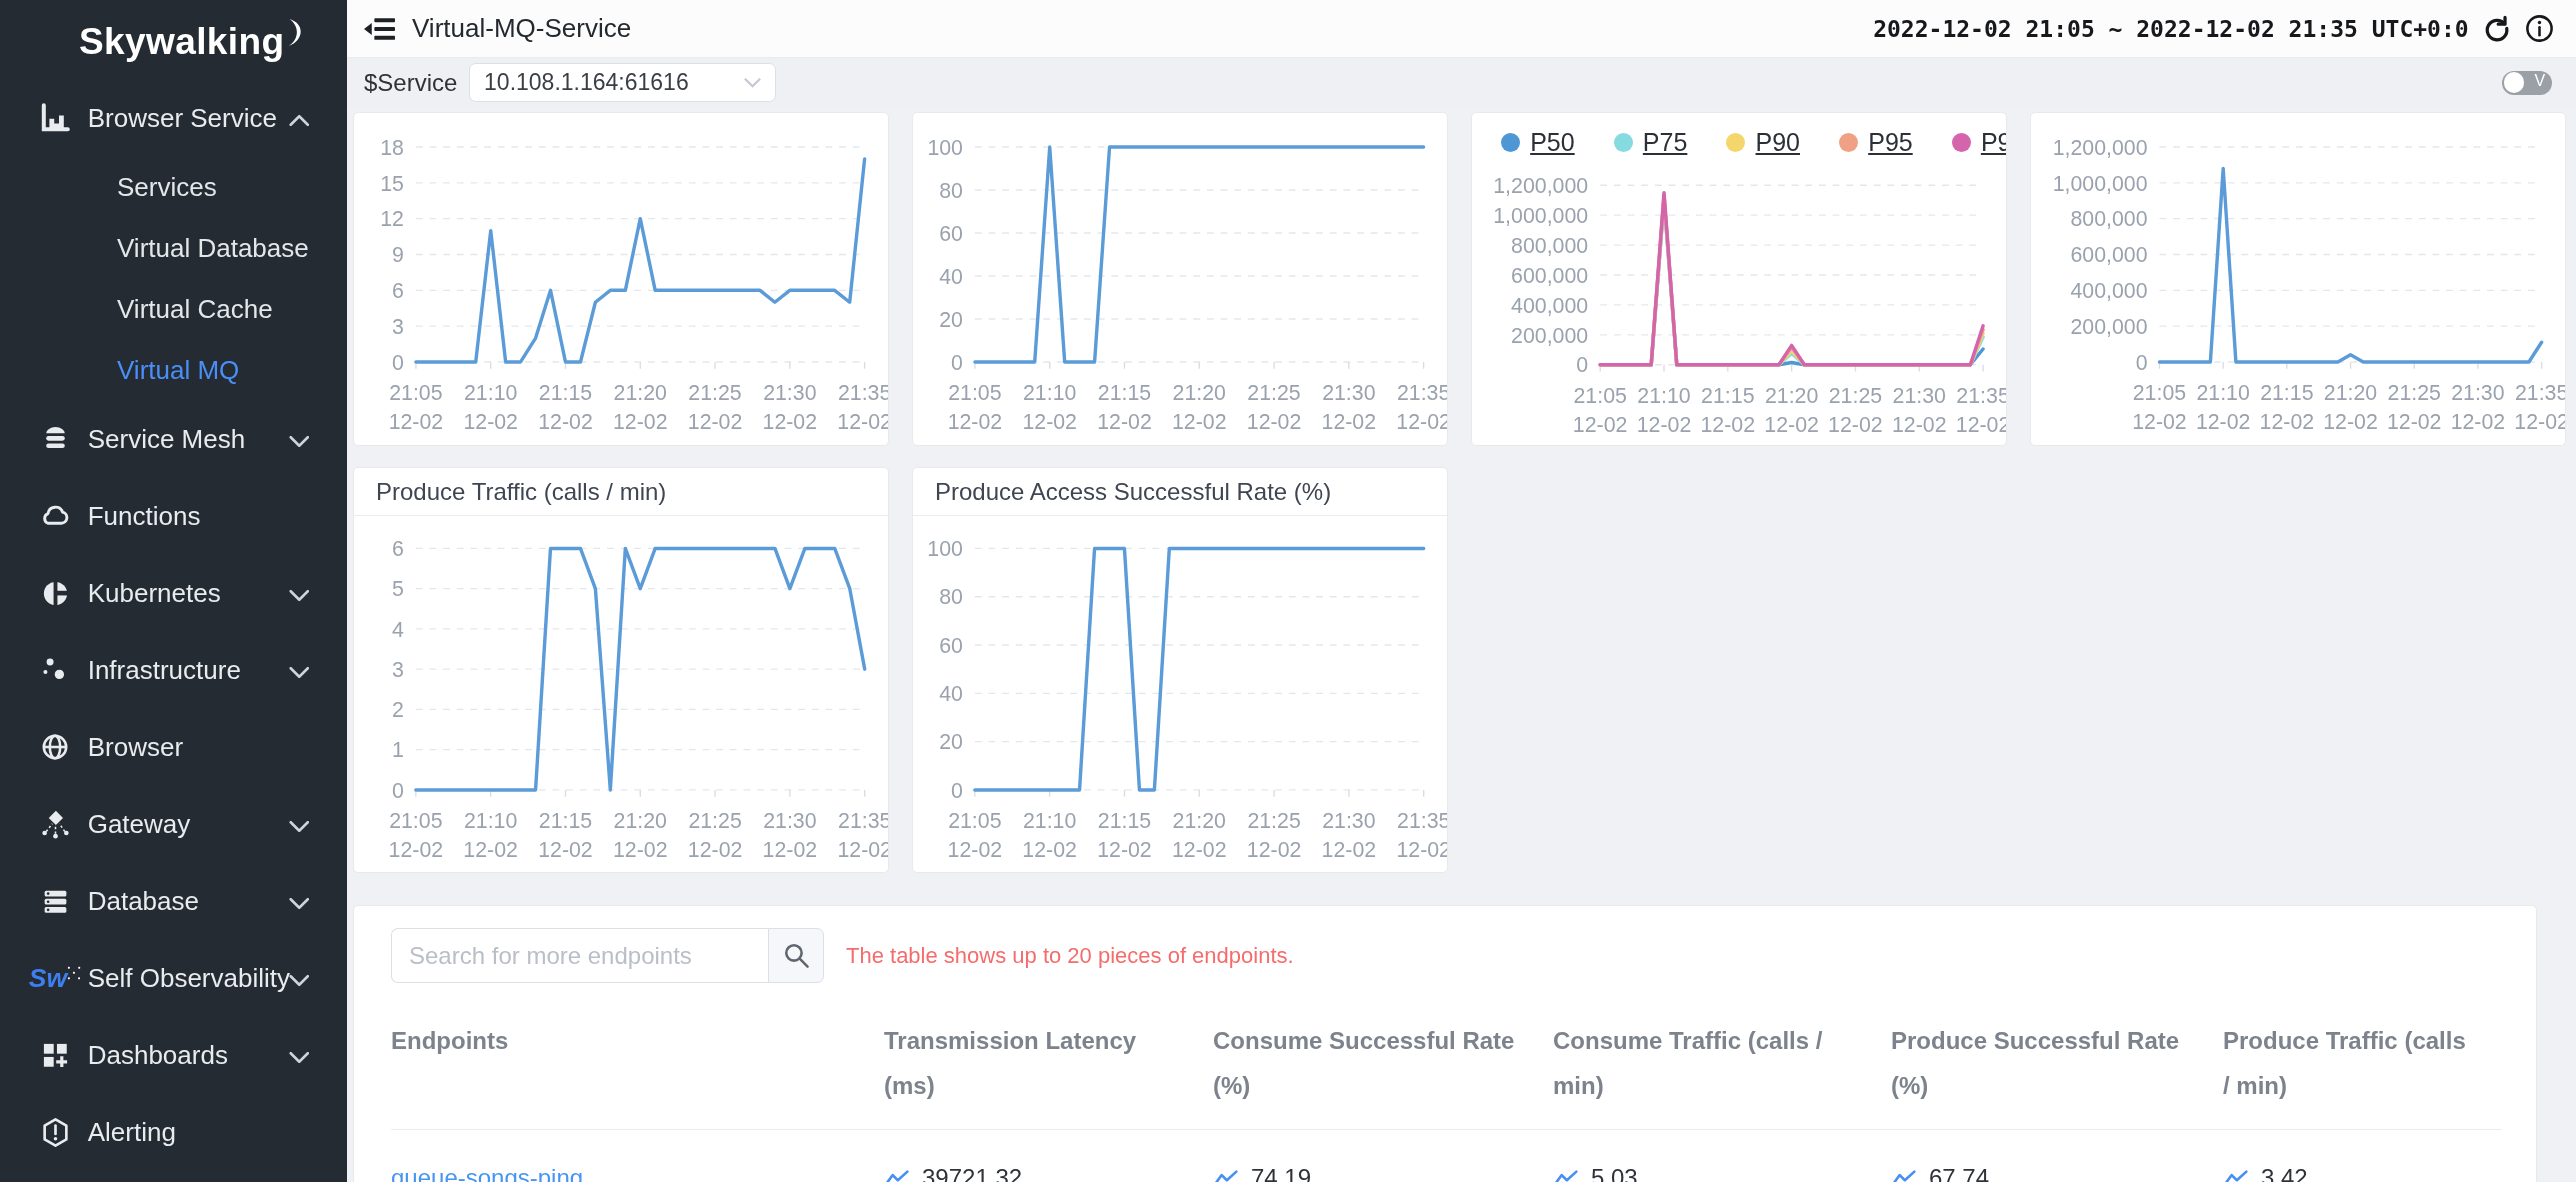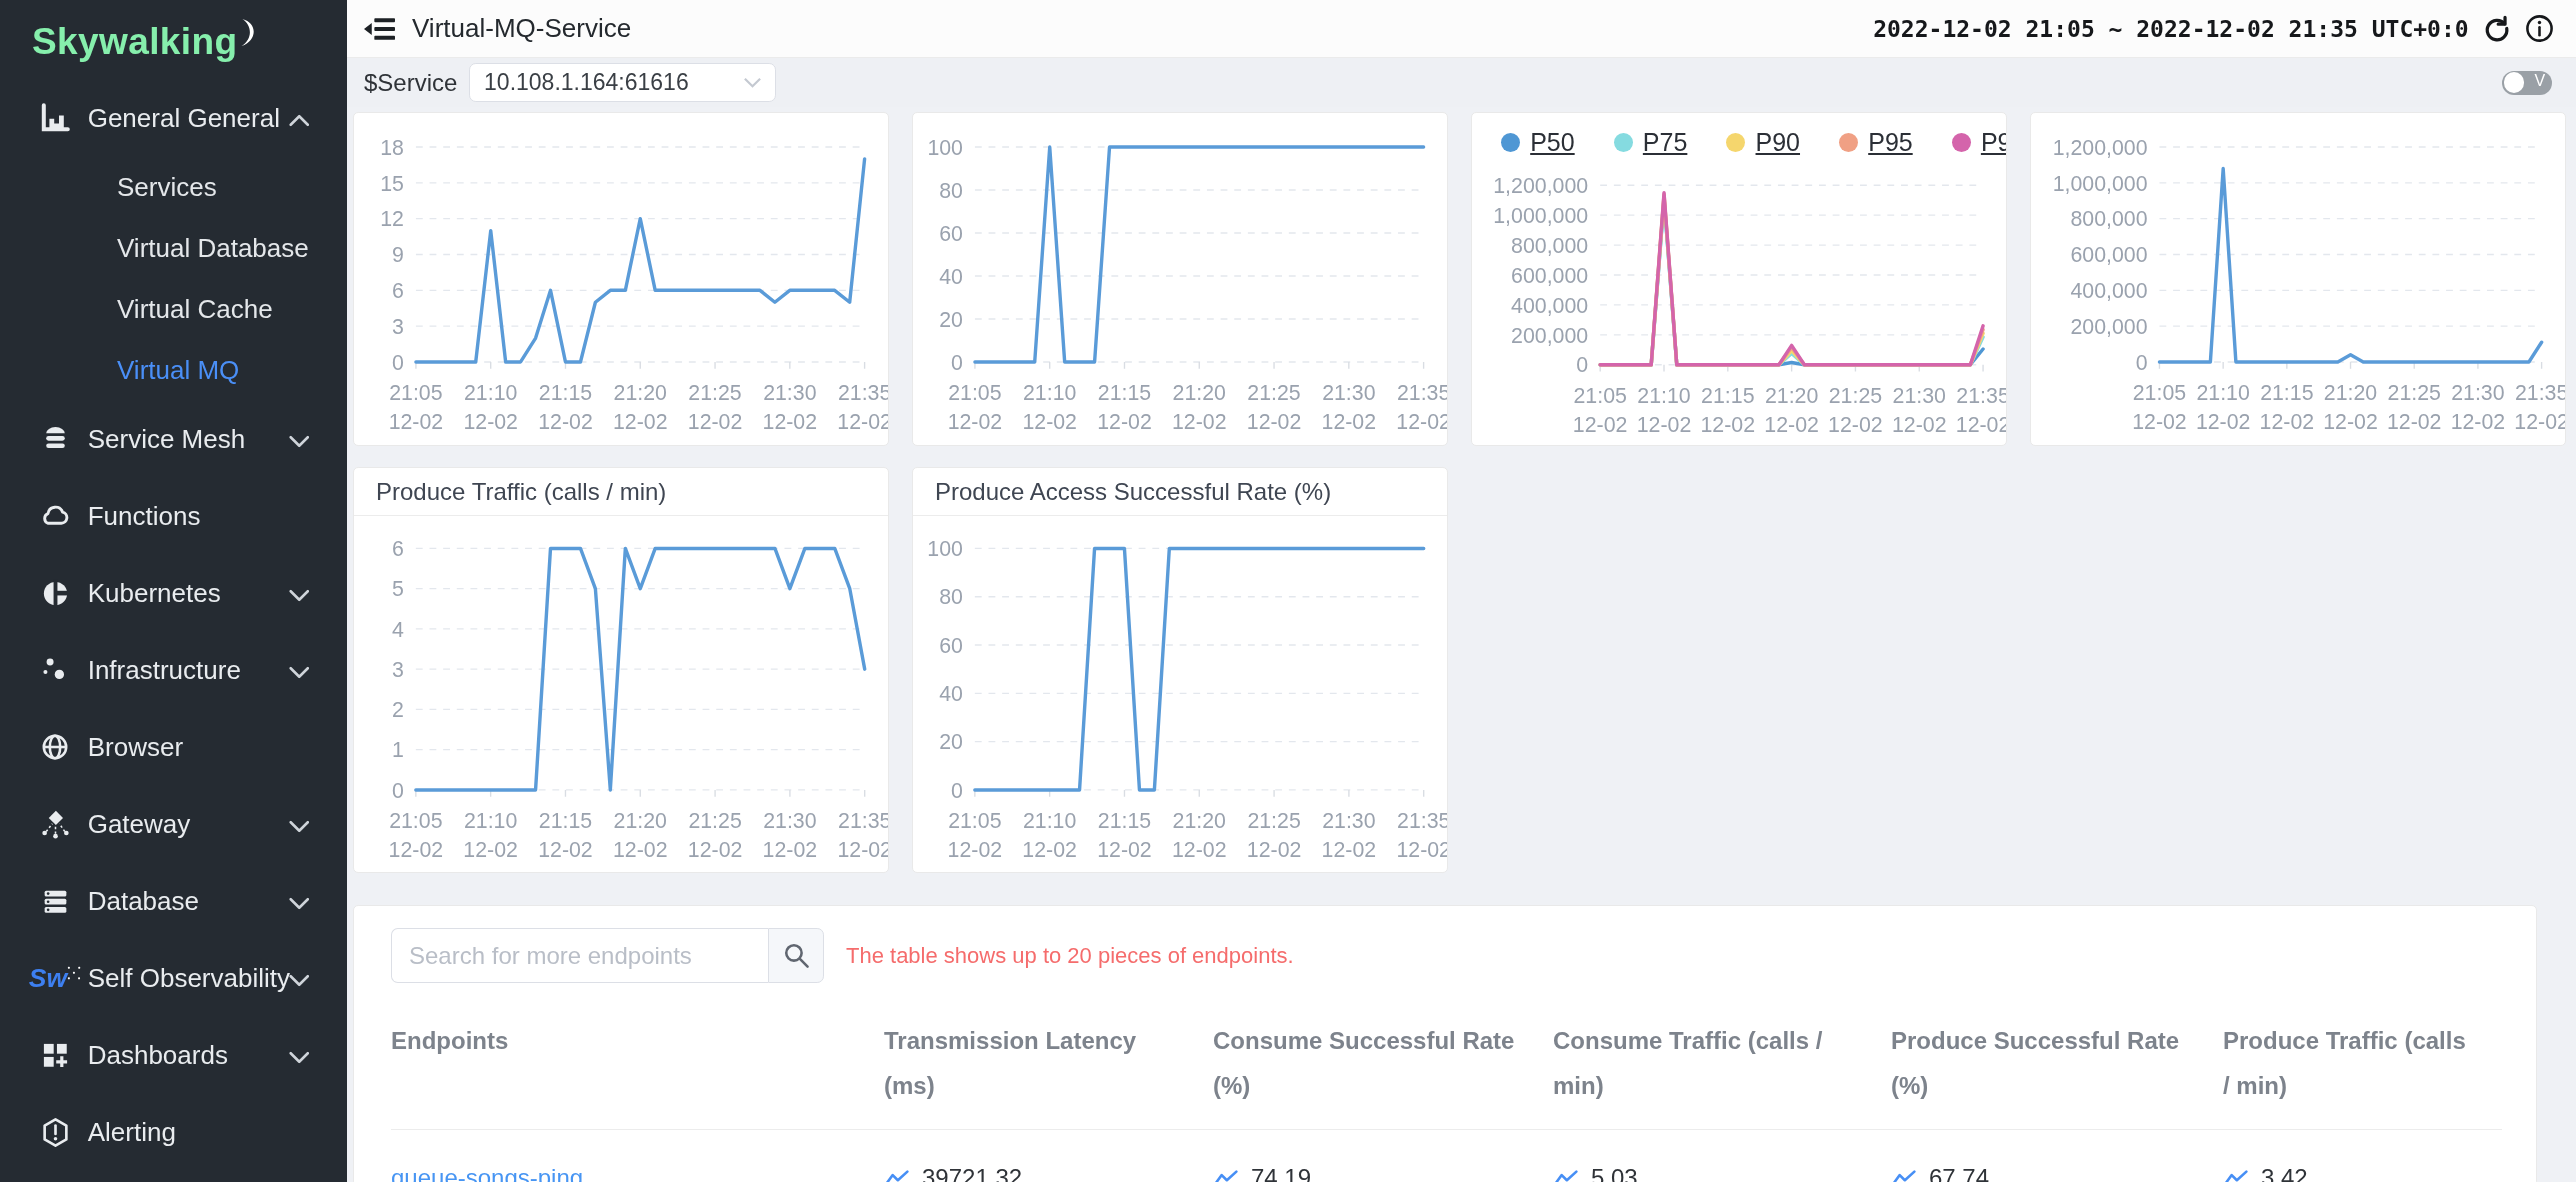--- a/index.html
+++ b/index.html
@@ -1,20 +1,20 @@
 <!DOCTYPE html>
 <html style="font-size:13.7px"><head>
 <meta charset="utf-8">
 <style>
   html,body{margin:0;padding:0;width:2576px;height:1182px;overflow:hidden;
     font-family:"Liberation Sans",sans-serif;-webkit-font-smoothing:antialiased;}
   .app{width:2576px;height:1182px;display:flex;background:#eff1f5;}
   
   .sidebar{width:347px;flex-shrink:0;background:#252b32;color:#e9ecef;overflow:hidden;}
-  .logo{padding:20.5px 0 0 32px;font-size:37px;font-weight:700;color:#86efac;letter-spacing:0.4px;display:flex;align-items:flex-start;}
+  .logo{padding:20.5px 0 0 32px;font-size:37px;font-weight:700;color:#ffffff;letter-spacing:0.4px;display:flex;align-items:flex-start;margin-left:47px;}
   .logo .moon{margin-left:1.7px;margin-top:-6.8px;}
   .nav{margin-top:17px;}
   .nav-item{height:77px;display:flex;align-items:center;padding-left:36px;position:relative;font-size:26px;color:#e9ecef;cursor:pointer;}
   .nav-sub{height:61px;display:flex;align-items:center;padding-left:117px;font-size:26px;color:#e4e7ea;cursor:pointer;}
   .nav-sub.active{color:#4a8ff7;}
   .nav-item .icon{width:38px;height:36px;margin-right:13.7px;display:flex;align-items:center;justify-content:center;}
   .nav-item .chev{position:absolute;right:38px;top:50%;transform:translateY(-50%);}
   
   .main{flex:1;display:flex;flex-direction:column;min-width:0;}
   .topbar{height:57px;background:#fcfcfc;border-bottom:0.9px solid #ebebeb;display:flex;align-items:center;padding:0 22px 0 17px;flex-shrink:0;}
@@ -71,21 +71,21 @@
       </span>
     </div>
     <div class="nav" id="nav">
         <div class="nav-item">
           <span class="icon">
             <svg viewBox="0 0 40 40" width="32" height="32">
               <path d="M6 4 v30 h30" stroke="#e9ecef" stroke-width="5" fill="none" stroke-linecap="round"></path>
               <path d="M13 34 v-13 h6 v6 h6 v-10 h6 v17 z" fill="#e9ecef"></path>
             </svg>
           </span>
-          <span>General General</span>
+          <span>Browser Service</span>
           <span class="chev"><svg width="20.5" height="12" viewBox="0 0 24 14" fill="none" stroke="#cfd4da" stroke-width="3" stroke-linecap="round" stroke-linejoin="round">
               <polyline points="2,12 12,2 22,12"></polyline>
             </svg></span>
         </div>
         <div class="nav-sub">
           <span>Services</span>
         </div>
         <div class="nav-sub">
           <span>Virtual Database</span>
         </div>

